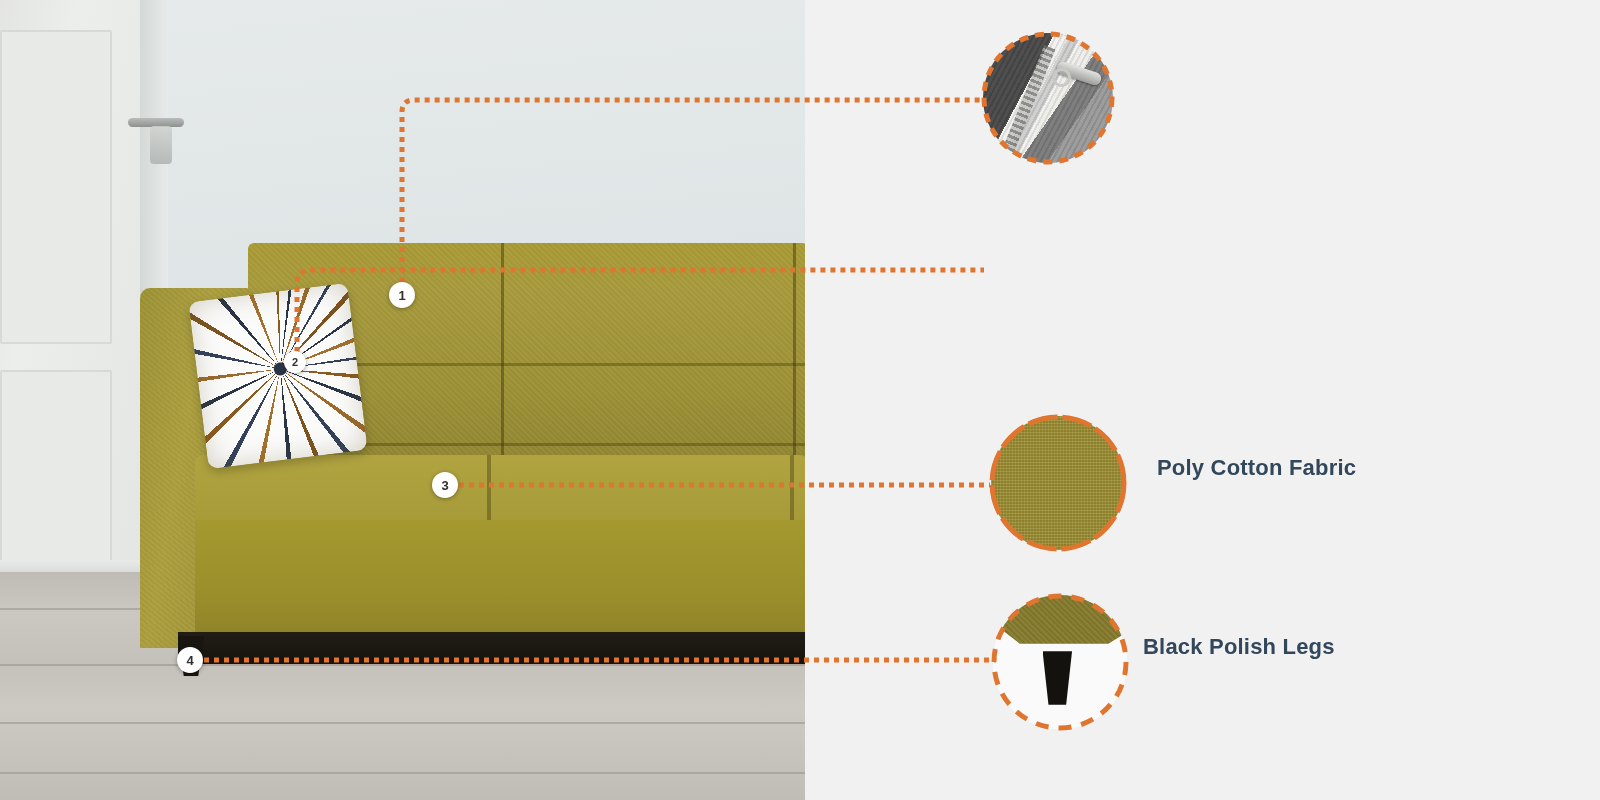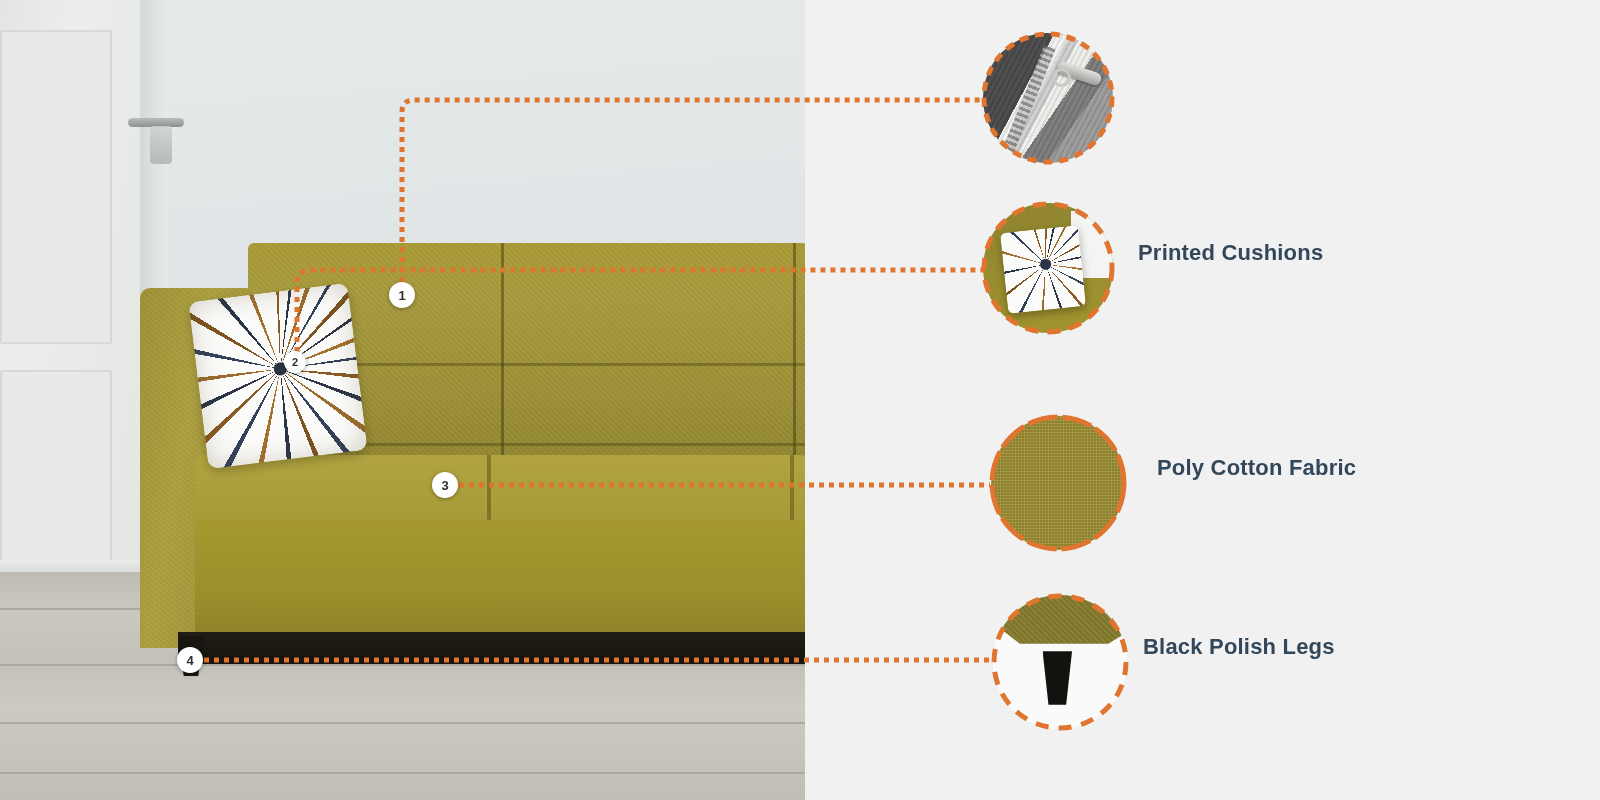--- a/index.html
+++ b/index.html
@@ -194,31 +194,20 @@
           </div>
         <div class="zip-teeth"></div>
         <div class="zip-pull"></div>
         <div class="zip-eye"></div>
       </div>
       <svg class="ring" style="left:176px;top:13px" width="134" height="134">
         <circle cx="67" cy="67" r="64" fill="none" stroke="#E0752F" stroke-width="5" stroke-dasharray="9 7" stroke-linecap="butt"></circle>
       </svg>
     </div>
 
-    <div class="row" style="top:190px">
-      <div class="circ" style="left:178px;top:13px;width:130px;height:130px">
-        <div class="img-cushion"></div>
-        <div class="cush-white"></div>
-        <div class="cush-sq"></div>
-      </div>
-      <svg class="ring" style="left:176px;top:11px" width="134" height="134">
-        <circle cx="67" cy="67" r="64" fill="none" stroke="#E0752F" stroke-width="5" stroke-dasharray="13 9" stroke-linecap="butt"></circle>
-      </svg>
-      <div class="label" style="left:333px;top:50px">Printed Cushions</div>
-    </div>
 
     <div class="row" style="top:582px">
       <div class="circ" style="left:188px;top:13px;width:134px;height:134px">
         <div class="img-leg"></div>
         <div class="leg-fabric">
             <div class="leg-fabric-tex"></div>
           </div>
         <div class="leg-block"></div>
       </div>
       <svg class="ring" style="left:186px;top:11px" width="138" height="138">

